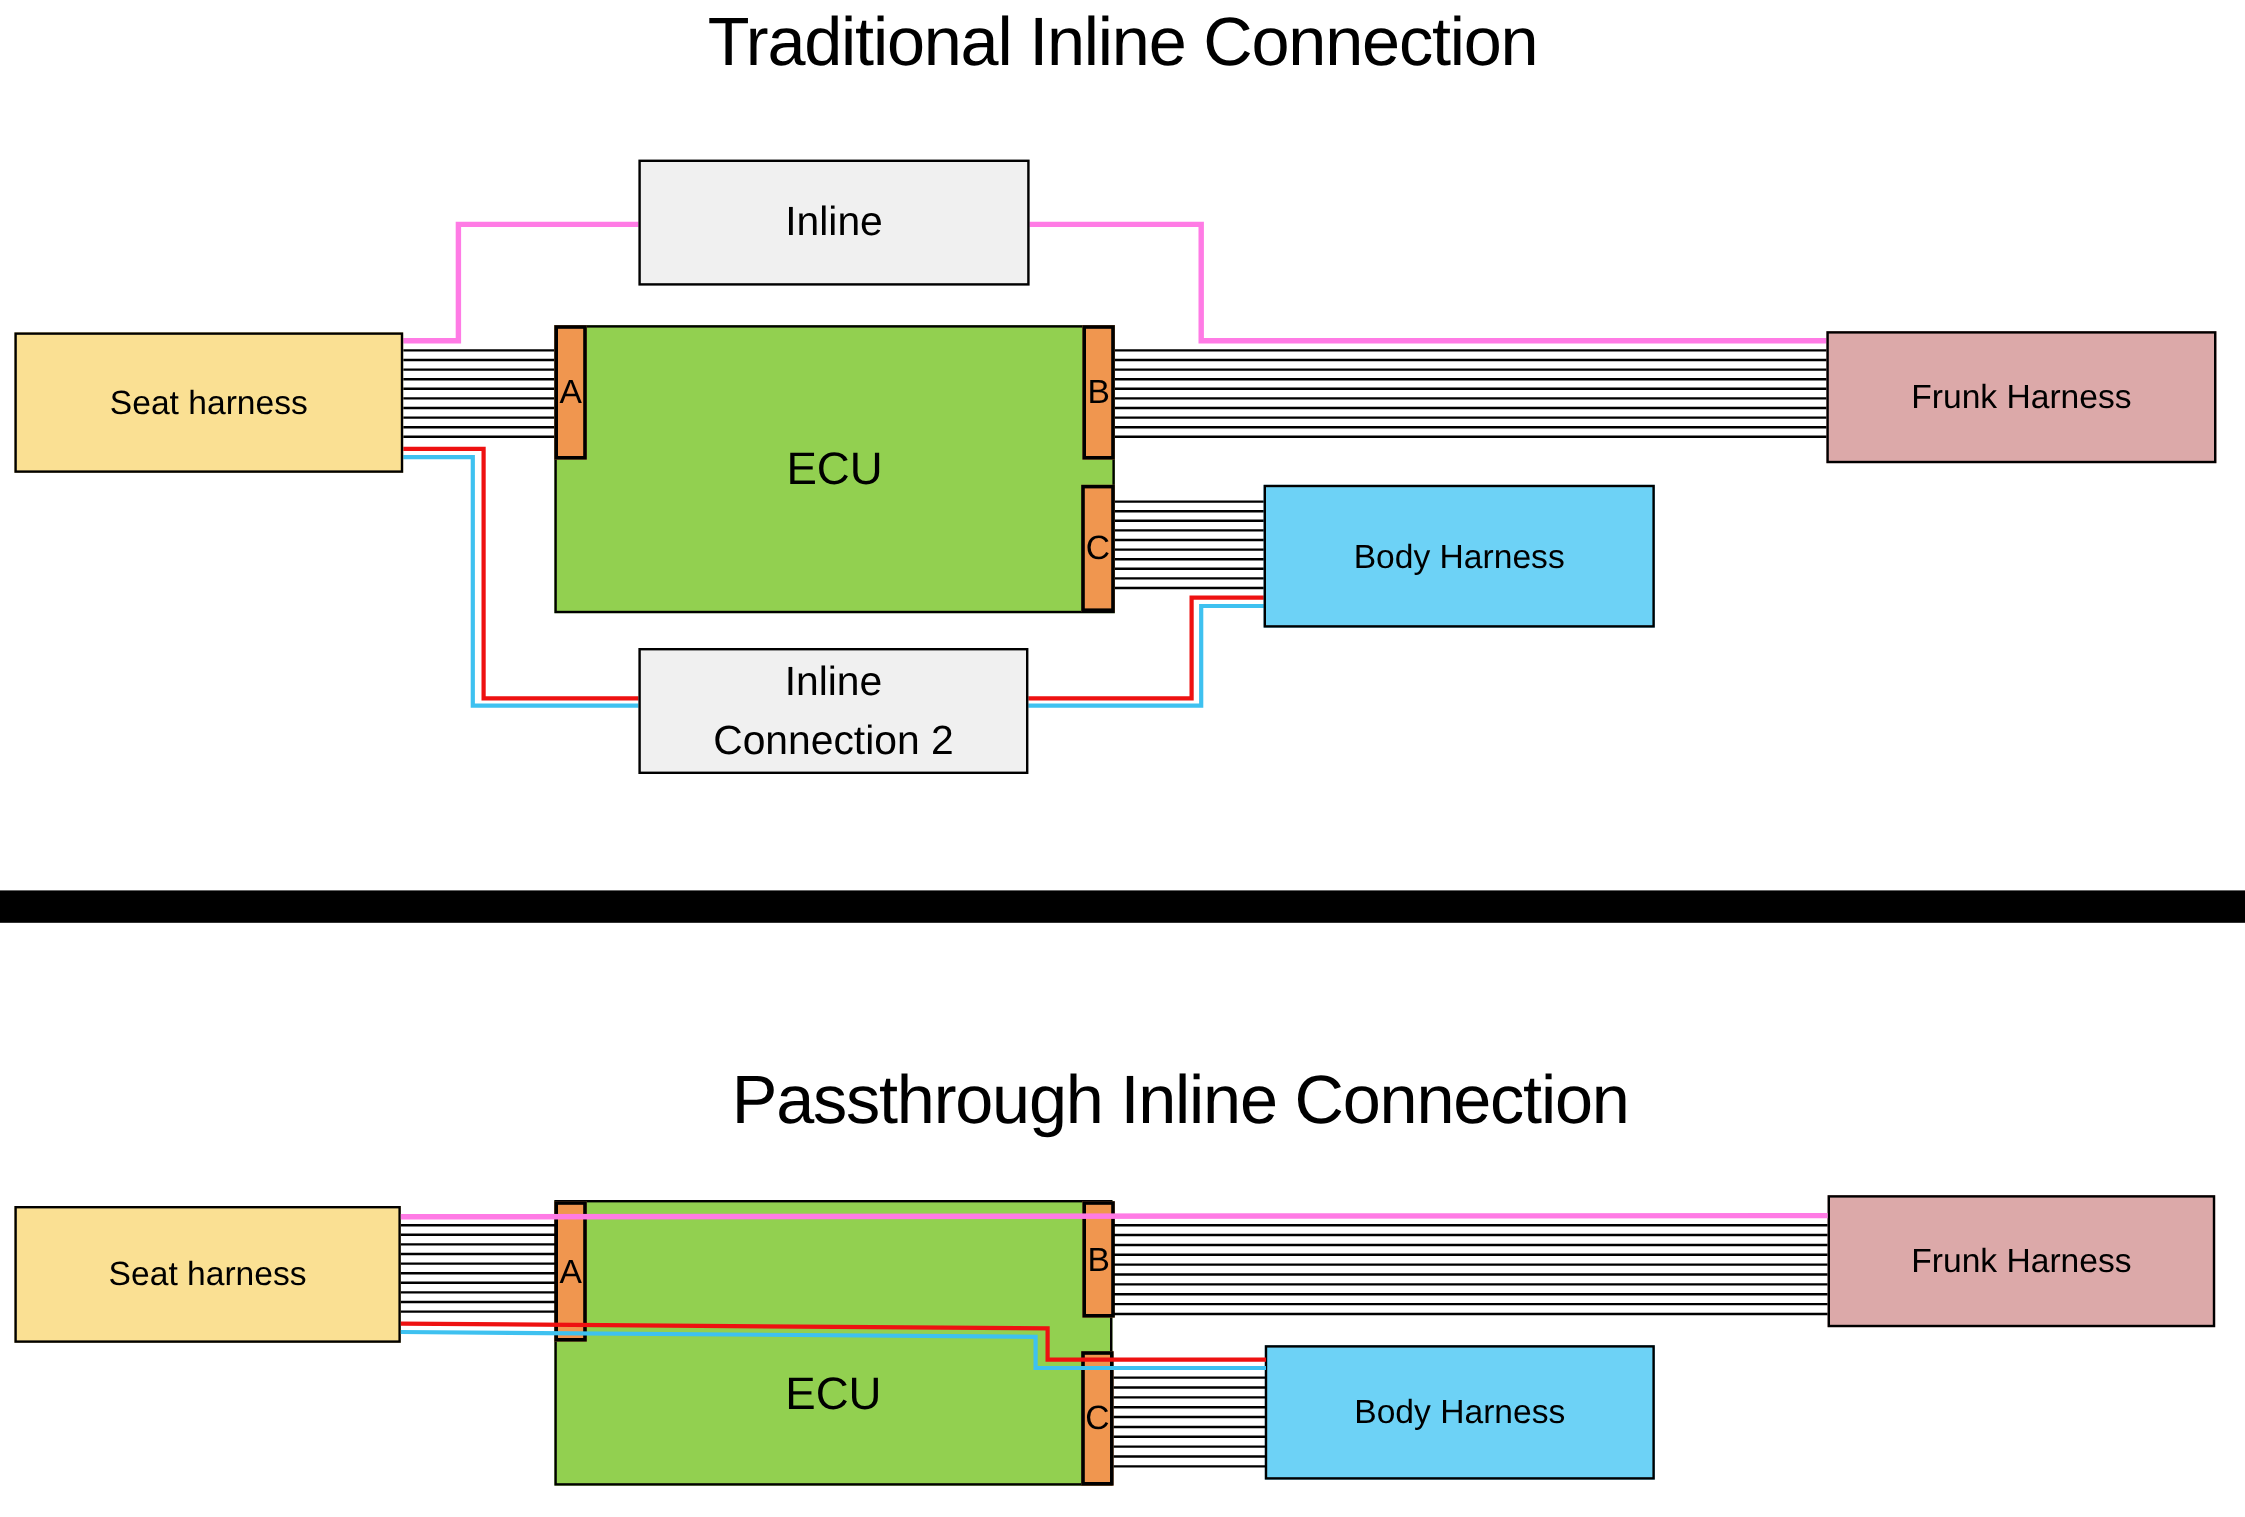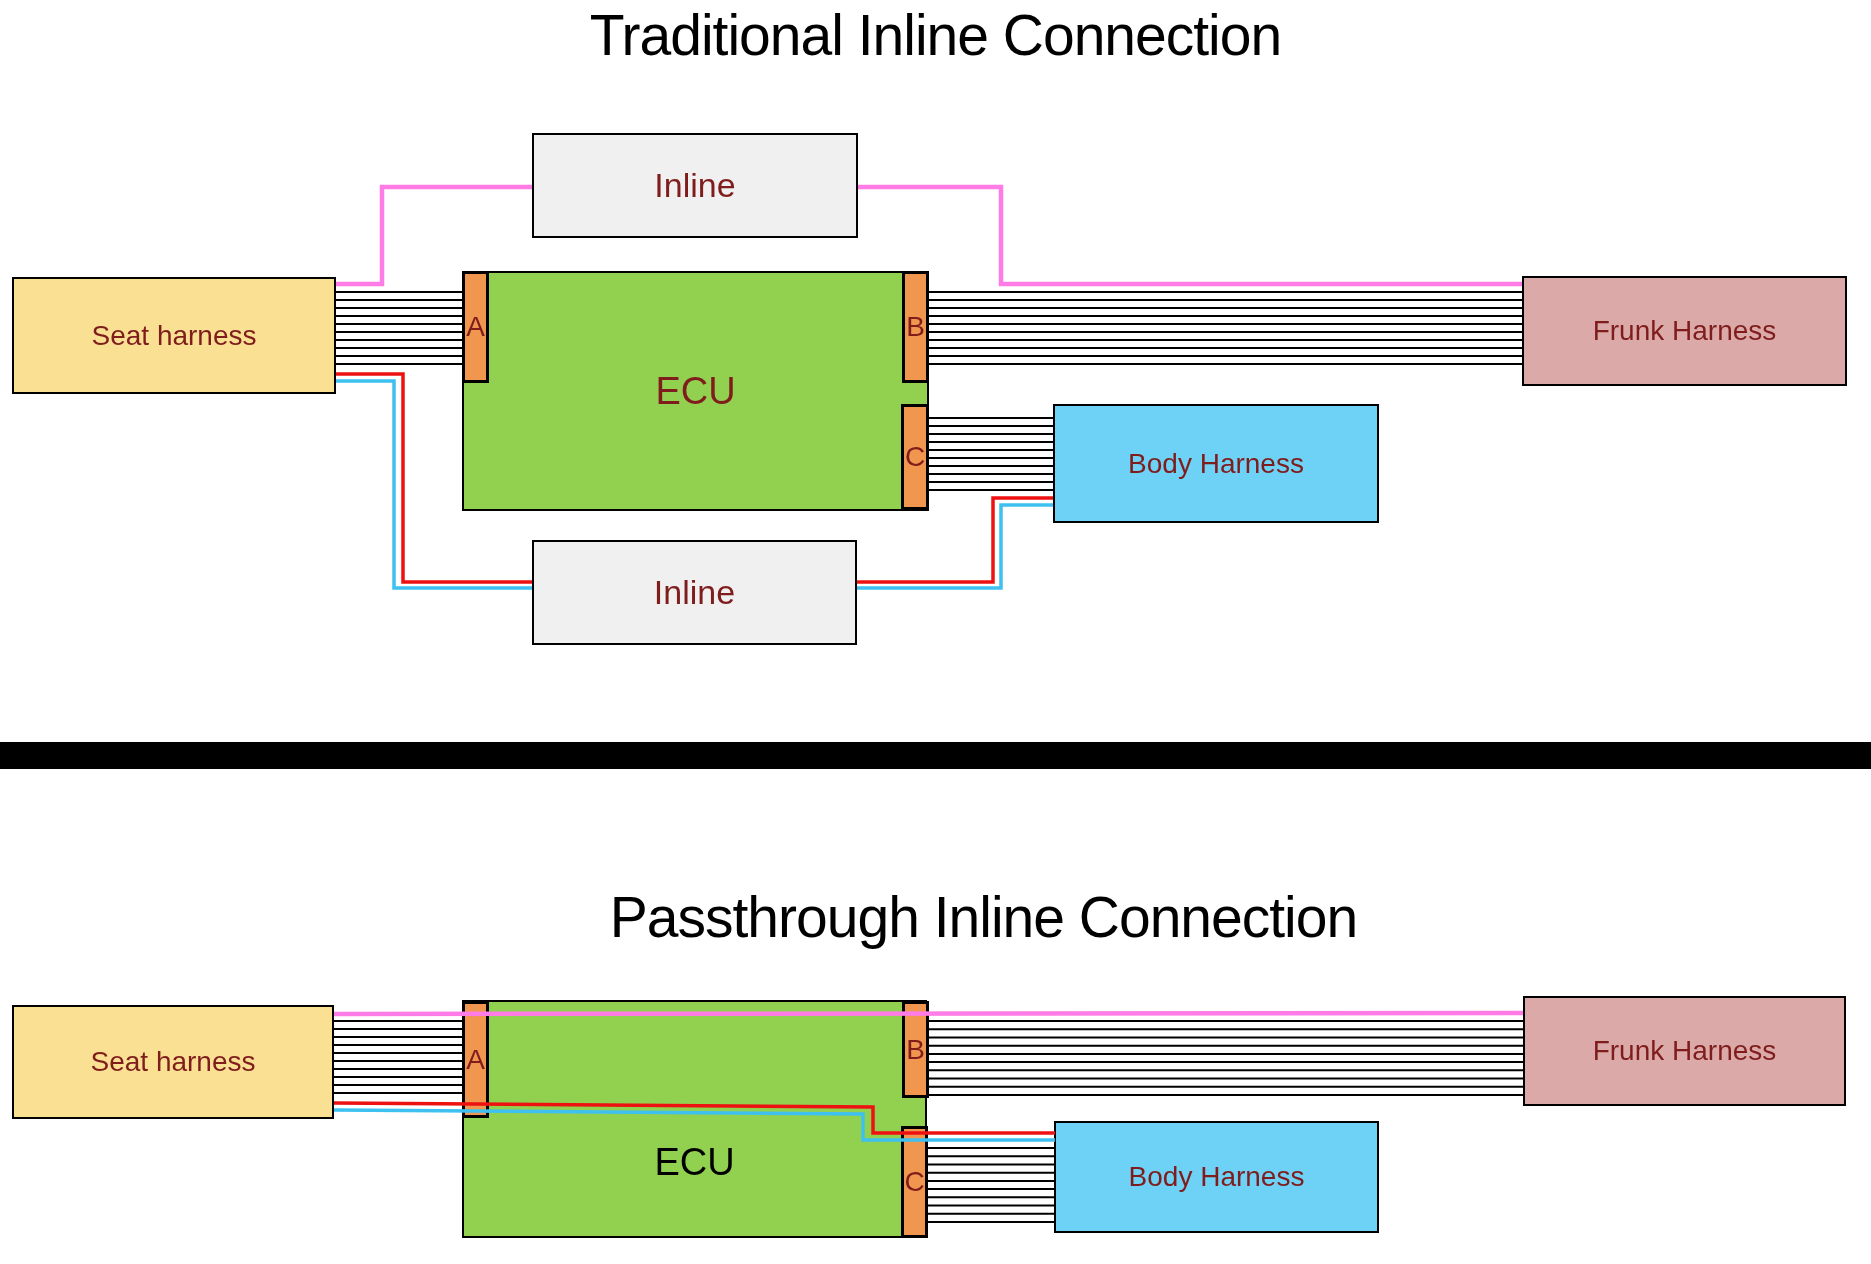--- a/index.html
+++ b/index.html
@@ -21,21 +21,21 @@
     text-align:center;
     font-size:57px;color:#000;
     z-index:2;letter-spacing:-1px;
   }
   .pos-title1{top:2px;}
   .pos-title2{top:884px;padding-left:48px;}
   .box{
     position:absolute;box-sizing:border-box;
     border:2px solid #000;
     display:flex;align-items:center;justify-content:center;
-    z-index:2;color:#7f1d1d;
+    z-index:2;color:#000000;
   }
   .harness{font-size:28px;}
   .ecu-box{font-size:38px;}
   .inline-box{
     flex-direction:column;
     font-size:34px;line-height:1.42;
   }
   .connector{
     border:3px solid #000;
     font-size:28px;z-index:2;
@@ -136,20 +136,21 @@
   <div class="box harness pos-frunk1" style="background-color: rgb(220, 169, 169);">
     <span>Frunk Harness</span>
   </div>
 
   <div class="box harness pos-body1" style="background-color: rgb(109, 210, 246);">
     <span>Body Harness</span>
   </div>
 
   <div class="box inline-box pos-inline2" style="background-color: rgb(240, 240, 240);">
     <span>Inline</span>
+    <span>Connection 2</span>
   </div>
 
   <div class="divider pos-divider" style="background-color: rgb(0, 0, 0);"></div>
 
   <div class="title pos-title2">Passthrough Inline Connection</div>
 
   <div class="box harness pos-seat2" style="background-color: rgb(250, 224, 147);">
     <span>Seat harness</span>
   </div>
 

